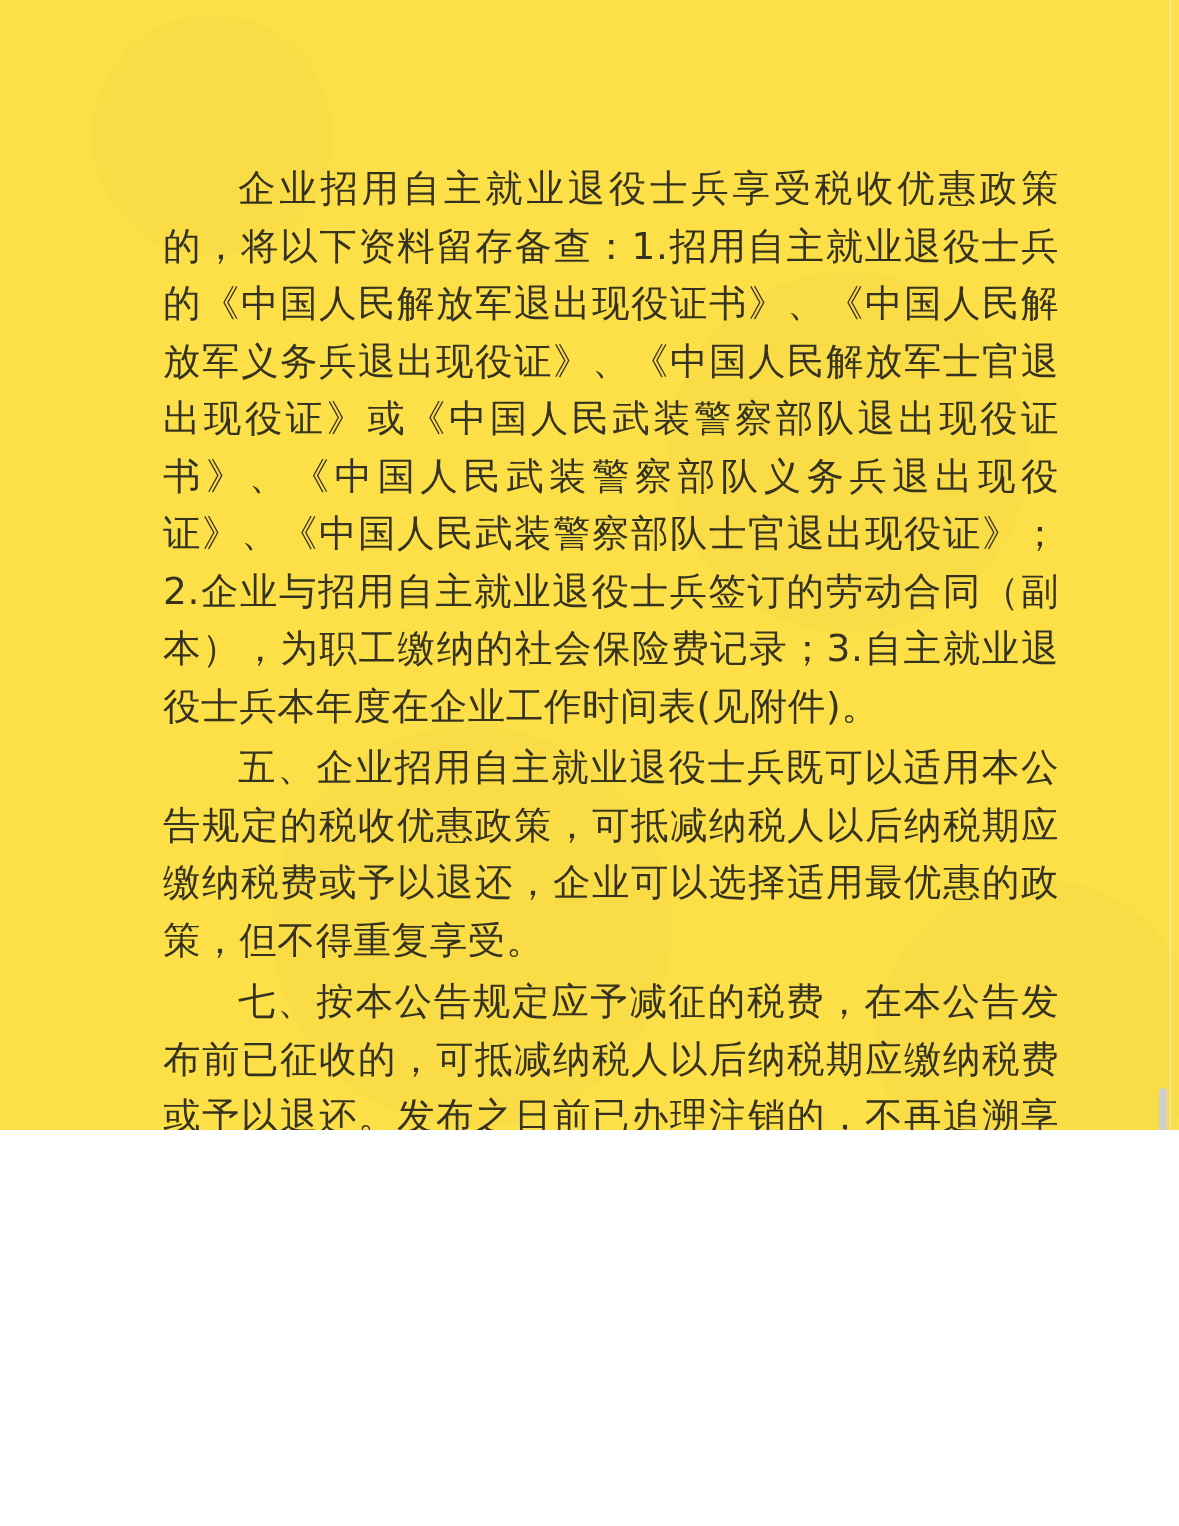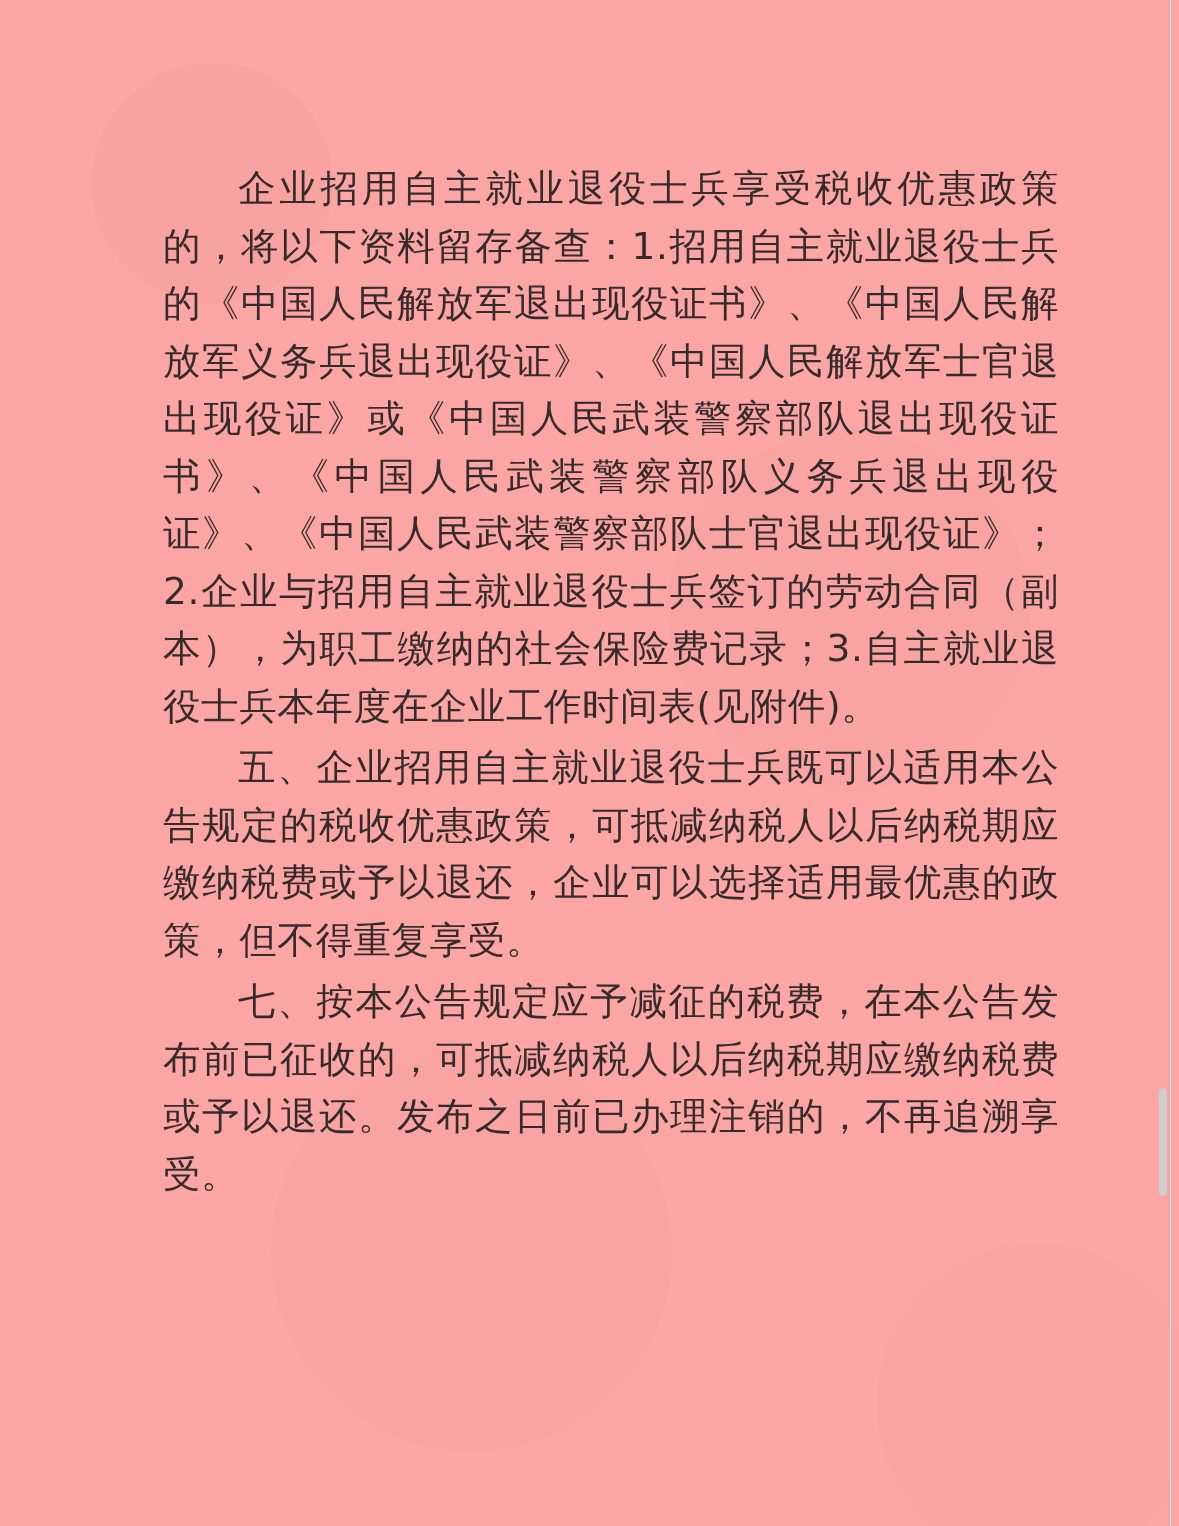--- a/index.html
+++ b/index.html
@@ -5,22 +5,22 @@
 <style>
   html, body {
     margin: 0;
     padding: 0;
     background: #ffffff;
   }
 
   .page {
     position: relative;
     width: 1179px;
-    height: 1526px;
-    background: #fca5a5;
+    height: 1130px;
+    background: #fde047;
     overflow: hidden;
     font-family: "DejaVu Sans", "Liberation Sans", sans-serif;
   }
 
   
   .page-edge {
     position: absolute;
     top: 0;
     right: 8px;
     width: 1px;

